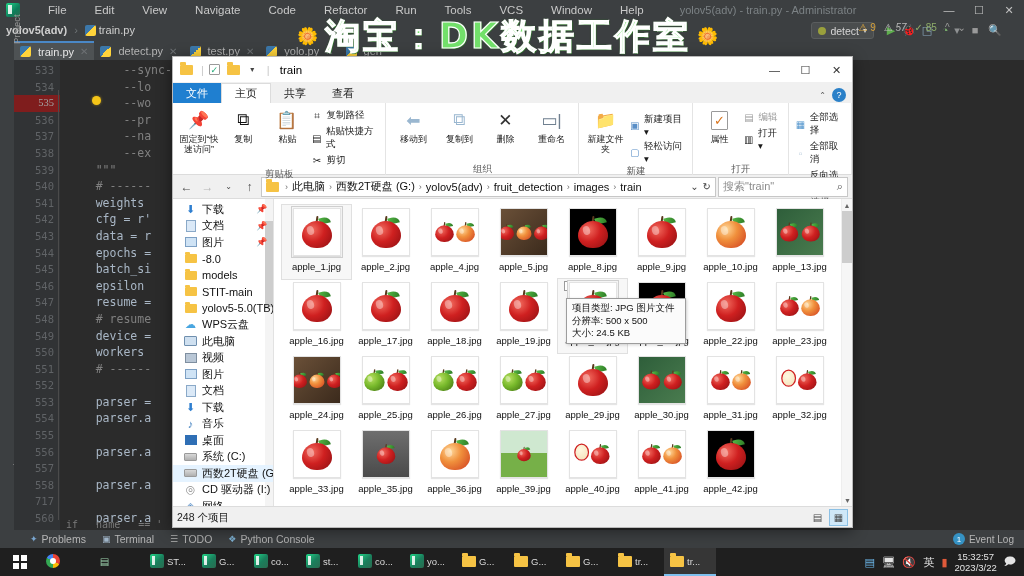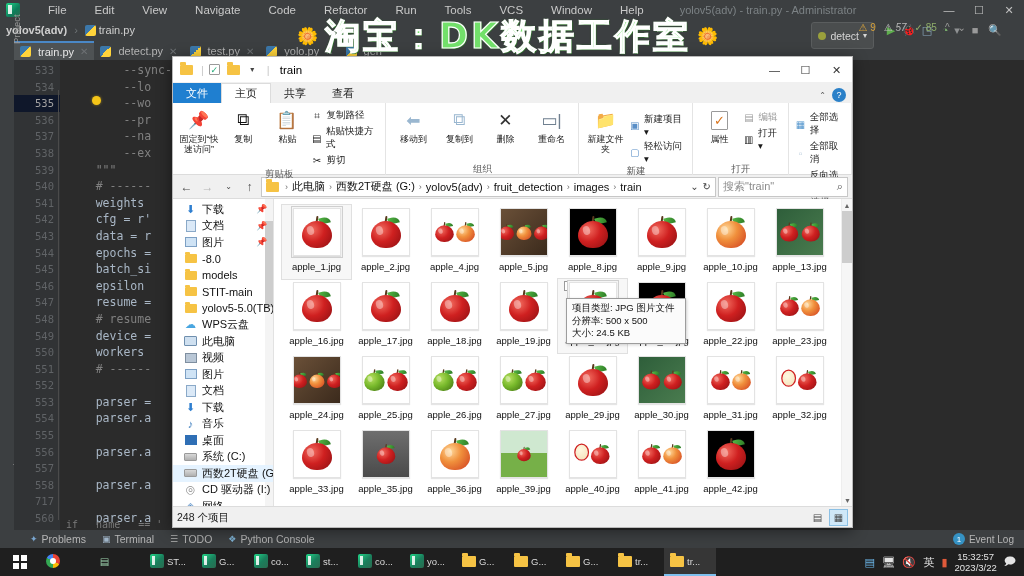--- a/index.html
+++ b/index.html
@@ -43,21 +43,21 @@
     display: flex; align-items: center; font-size: 11px; padding-left: 6px;
   }
   .bc-proj { color: #cfcfcf; font-size: 11px; font-weight: bold;}
   .bc-sep { color: #6e7375; margin: 0 7px; }
   .py-ico {
     display:inline-block; width:11px; height:11px; vertical-align:-2px; margin-right:3px;
     background: linear-gradient(135deg,#3c78aa 0 50%, #ffd43b 50% 100%);
     border-radius: 2px;
   }
   .run-config {
-    position:absolute; right:150px; top:2px; height:27px;
+    position:absolute; right:150px; top:2px; height:17px;
     border:1px solid #5a5d5e; border-radius:3px; background:#4a4d4e;
     display:flex; align-items:center; gap:4px; padding:0 6px; font-size:10.5px; color:#d6d6d6;
   }
   .rc-dot { width:8px;height:8px;border-radius:50%;background:#9aa03c; display:inline-block;}
   .tb-ico { position:absolute; top:3px; width:14px; height:14px; font-size:11px; color:#8f9193;
             display:flex; align-items:center; justify-content:center;}
 
   .ide-tabs {
     position: absolute; top: 40px; left: 14px; right: 0; height: 20px;
     display: flex; align-items: flex-end; font-size: 11px;
@@ -80,21 +80,21 @@
   .editor {
     position:absolute; left:14px; top:60px; right:0; bottom:46px;
     background:#2b2b2b; overflow:hidden;
   }
   .gutter {
     position:absolute; left:0; top:0; bottom:0; width:46px; background:#313335;
     text-align:right; font-family:"DejaVu Sans Mono", monospace; font-size:10.5px;
     color:#606366; padding-top:2px;
   }
   .gutter .ln { height:16.6px; line-height:16.6px; padding-right:6px; }
-  .gutter .ln.cur { color:#a4a3a3; background:#0f172a; }
+  .gutter .ln.cur { color:#a4a3a3; background:#7f1d1d;font-family:Liberation Serif, serif; }
   .bulb { position:absolute; left:78px; top:36px; width:9px; height:9px; border-radius:50%;
           background:#f5c518; box-shadow:0 0 3px #f5c51888; }
   .code {
     position:absolute; left:46px; top:2px; right:0; bottom:0;
     font-family:"DejaVu Sans Mono", monospace; font-size:11.5px; color:#a9b7c6;
     padding-left:8px;
   }
   .code .cl { height:16.6px; line-height:16.6px; white-space:pre; }
   .c-com { color:#808080; }
   .fold-line { position:absolute; left:44px; top:30px; width:1px; height:430px; background:#4b4b4b; }

